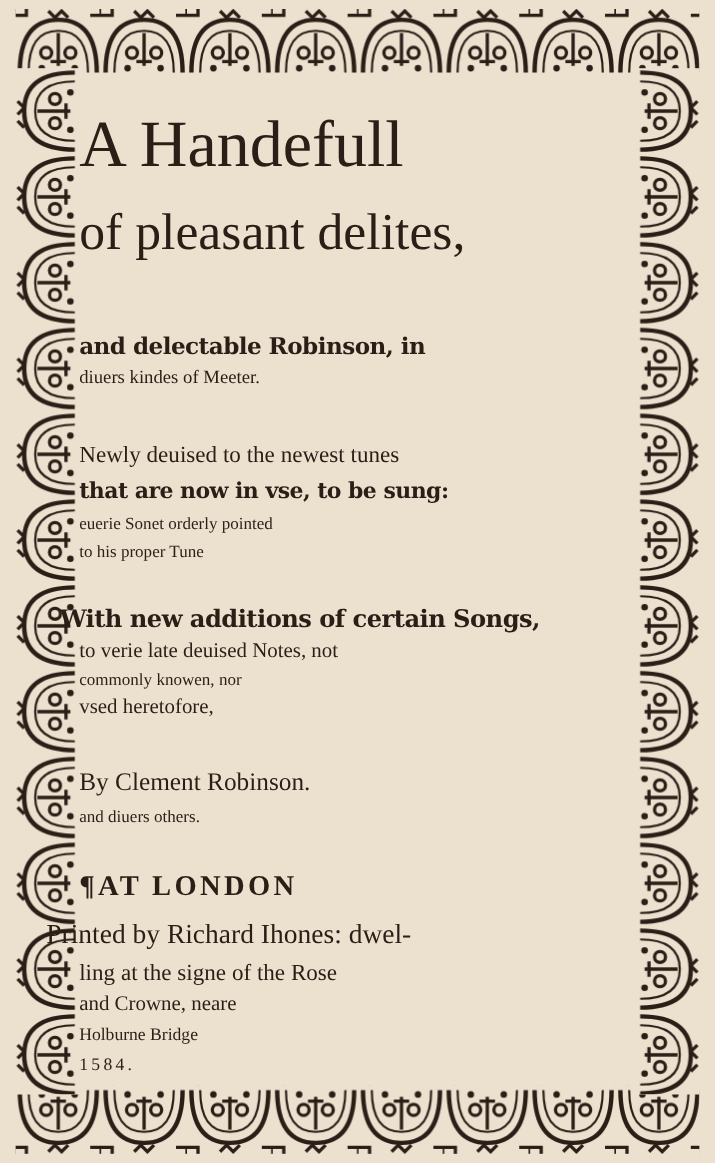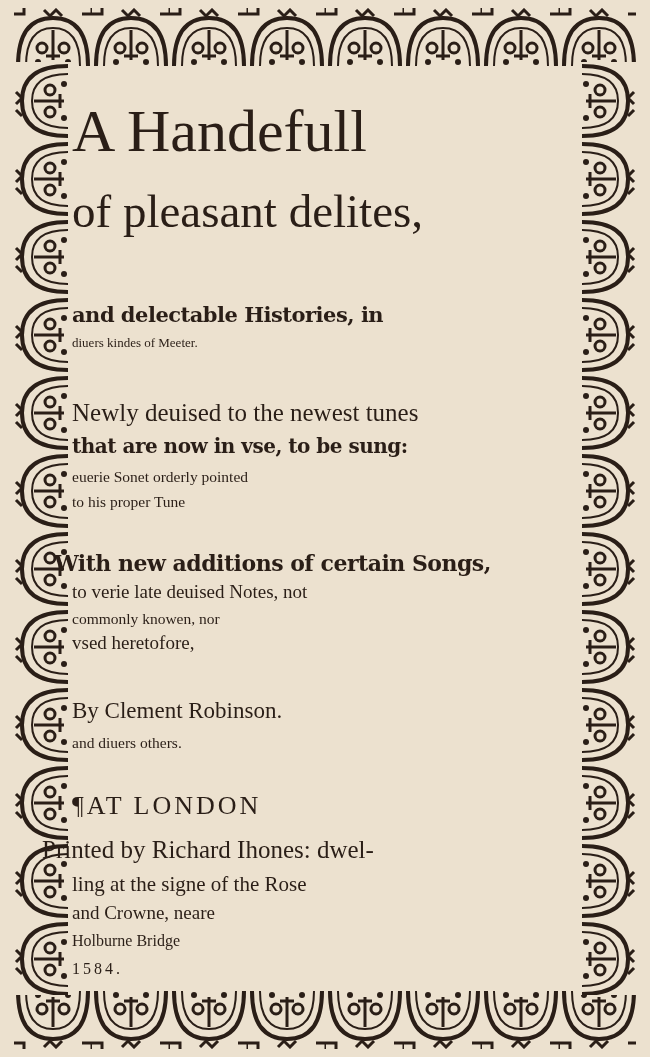--- a/index.html
+++ b/index.html
@@ -12,32 +12,32 @@
   .border-left{left:14px;}
   .border-right{right:14px;}
   .border svg{width:100%;height:100%;display:block;}
   .content{position:absolute;left:72px;right:72px;top:72px;bottom:72px;text-align:left;}
   .line{display:block;white-space:nowrap;font-family:"Liberation Serif","DejaVu Serif",serif;}
   .bl{font-family:"DejaVu Serif",serif;font-weight:bold;letter-spacing:-0.5px;}
   .t1{position:absolute;left:0;right:0;top:26px;font-size:60px;line-height:66px;}
   .t2{position:absolute;left:0;right:0;top:112px;font-size:47px;line-height:54px;}
   .s1{position:absolute;left:0;right:0;top:200px;font-size:23px;line-height:28px;}
   .s2{position:absolute;left:0;right:0;top:229px;font-size:21px;line-height:28px;}
-  .s3{position:absolute;left:0;right:16px;top:260px;font-size:13px;line-height:22px;}
-  .n1{position:absolute;left:0;right:0;top:326px;font-size:25px;line-height:30px;}
+  .s3{position:absolute;left:0;right:16px;top:260px;font-size:17px;line-height:22px;}
+  .n1{position:absolute;left:0;right:0;top:326px;font-size:21px;line-height:30px;}
   .n2{position:absolute;left:0;right:0;top:360px;font-size:20px;line-height:28px;}
   .n3{position:absolute;left:0;right:0;top:395px;font-size:15.5px;line-height:20px;}
   .n4{position:absolute;left:0;right:0;top:420px;font-size:15.5px;line-height:20px;}
   .w1{position:absolute;left:-18px;right:-18px;top:476px;font-size:22px;line-height:30px;}
   .w2{position:absolute;left:0;right:0;top:508px;font-size:19px;line-height:24px;}
   .w3{position:absolute;left:0;right:0;top:537px;font-size:15.5px;line-height:20px;}
   .w4{position:absolute;left:0;right:0;top:561px;font-size:19px;line-height:20px;}
   .b1{position:absolute;left:0;right:0;top:624px;font-size:23px;line-height:30px;}
   .b2{position:absolute;left:0;right:0;top:661px;font-size:15.5px;line-height:20px;}
-  .l1{position:absolute;left:0;right:0;top:718px;font-size:26px;line-height:32px;letter-spacing:3px;}
+  .l1{position:absolute;left:0;right:0;top:718px;font-size:26px;line-height:32px;letter-spacing:3px;font-weight:bold;}
   .l2{position:absolute;left:-30px;right:-30px;top:762px;font-size:25px;line-height:32px;}
   .l3{position:absolute;left:0;right:4px;top:798px;font-size:21px;line-height:28px;}
   .l4{position:absolute;left:0;right:0;top:828px;font-size:19px;line-height:26px;}
   .l5{position:absolute;left:0;right:0;top:858px;font-size:16px;line-height:22px;}
   .l6{position:absolute;left:0;right:0;top:886px;font-size:16px;line-height:22px;letter-spacing:3px;}
 </style>
 </head>
 <body>
 
 <div class="border border-top">
@@ -83,21 +83,21 @@
 <div class="border border-right">
   <svg viewBox="0 0 58 933" preserveAspectRatio="none" style="transform:scaleX(-1)">
     <rect width="58" height="933" fill="url(#pv)"></rect>
   </svg>
 </div>
 
 <div class="content">
   <span class="line t1">A Handefull</span>
   <span class="line t2">of pleasant delites,</span>
 
-  <span class="line s2 bl">and delectable Histories, in</span>
+  <span class="line s2 bl">and delectable Robinson, in</span>
   <span class="line s3">diuers kindes of Meeter.</span>
 
   <span class="line n1">Newly deuised to the newest tunes</span>
   <span class="line n2 bl">that are now in vse, to be sung:</span>
   <span class="line n3">euerie Sonet orderly pointed</span>
   <span class="line n4">to his proper Tune</span>
 
   <span class="line w1 bl">With new additions of certain Songs,</span>
   <span class="line w3">commonly knowen, nor</span>
   <span class="line w2">to verie late deuised Notes, not</span>

